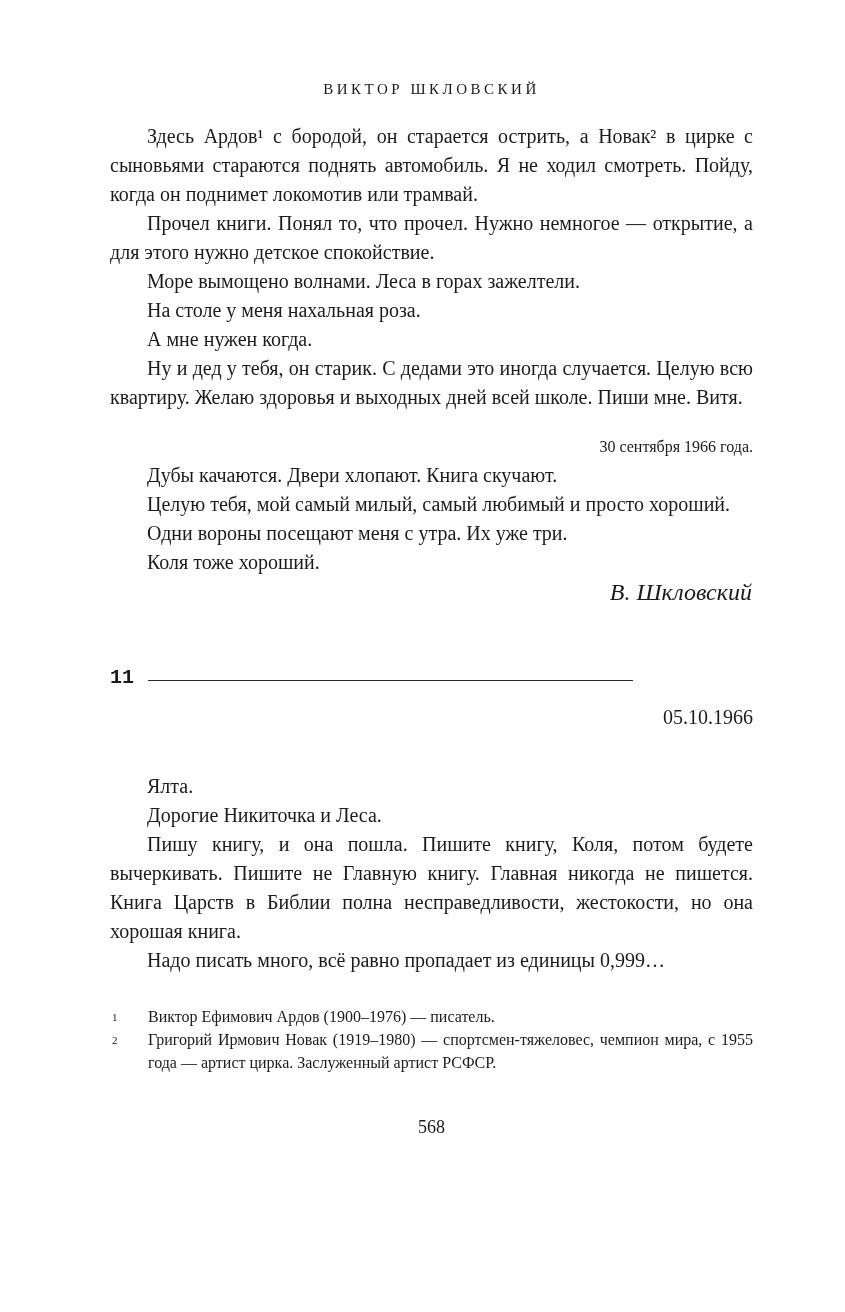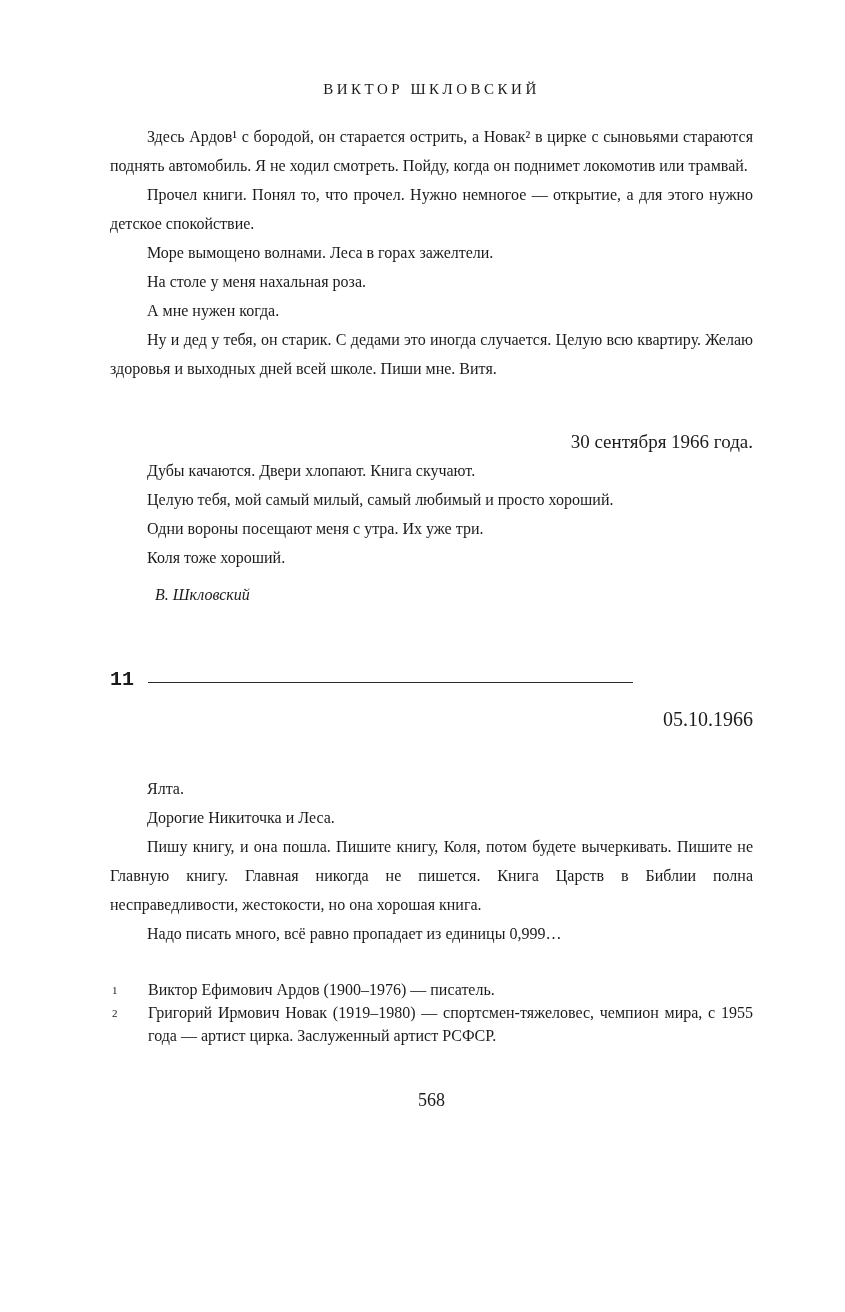--- a/index.html
+++ b/index.html
@@ -24,38 +24,39 @@
   .running-header {
     text-align: center;
     font-size: 15px;
     line-height: 18px;
     letter-spacing: 3.5px;
     margin-bottom: 24px;
     font-weight: 400;
   }
   .body-par {
     margin: 0;
-    font-size: 16px;
+    font-size: 20px;
     line-height: 29px;
     text-align: justify;
     text-indent: 37px;
   }
   .date-right {
-    margin: 44px 0 0 0;
-    font-size: 19px;
+    margin: 20px 0 0 0;
+    font-size: 16px;
     line-height: 29px;
     text-align: right;
     text-indent: 0;
   }
   .signature {
-    margin: 8px;
-    font-size: 16px;
+    margin: 1px;
+    font-size: 24px;
     line-height: 29px;
     text-indent: 37px;
     font-style: italic;
+    text-align: right;
   }
   .section-heading {
     display: flex;
     align-items: flex-start;
     margin-top: 56px;
     font-size: 20px;
     line-height: 29px;
   }
   .sec-num {
     font-weight: 600;

